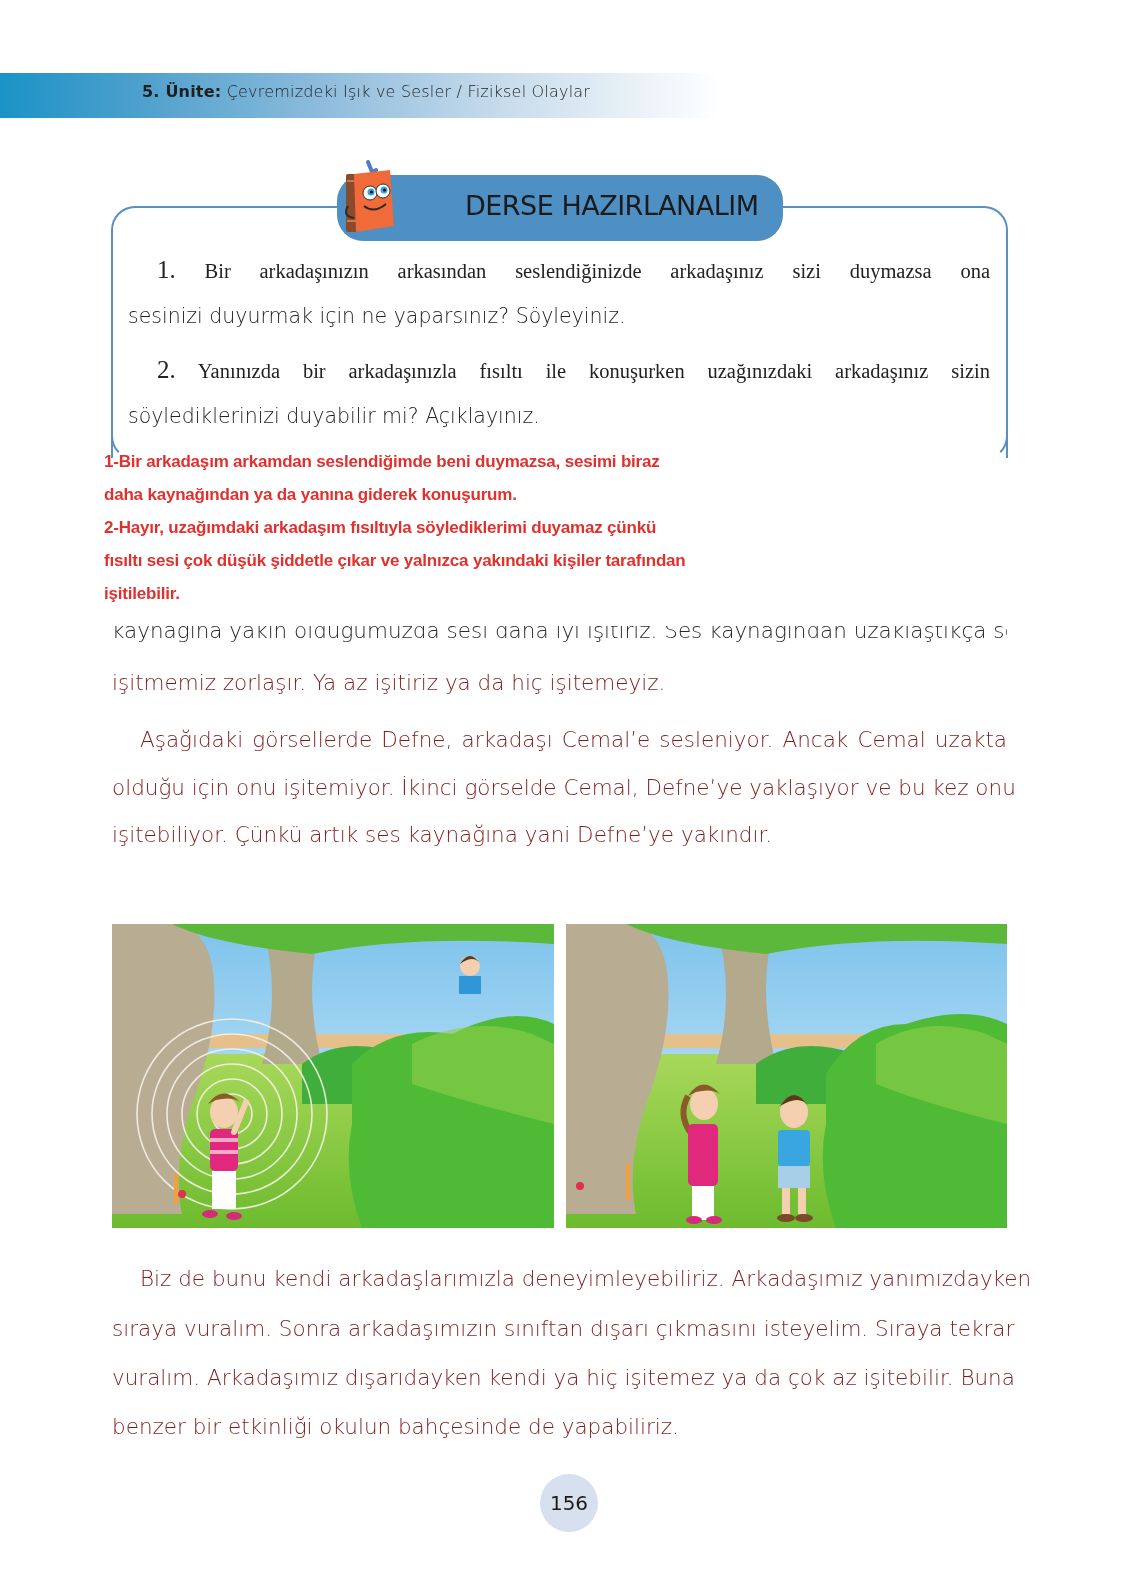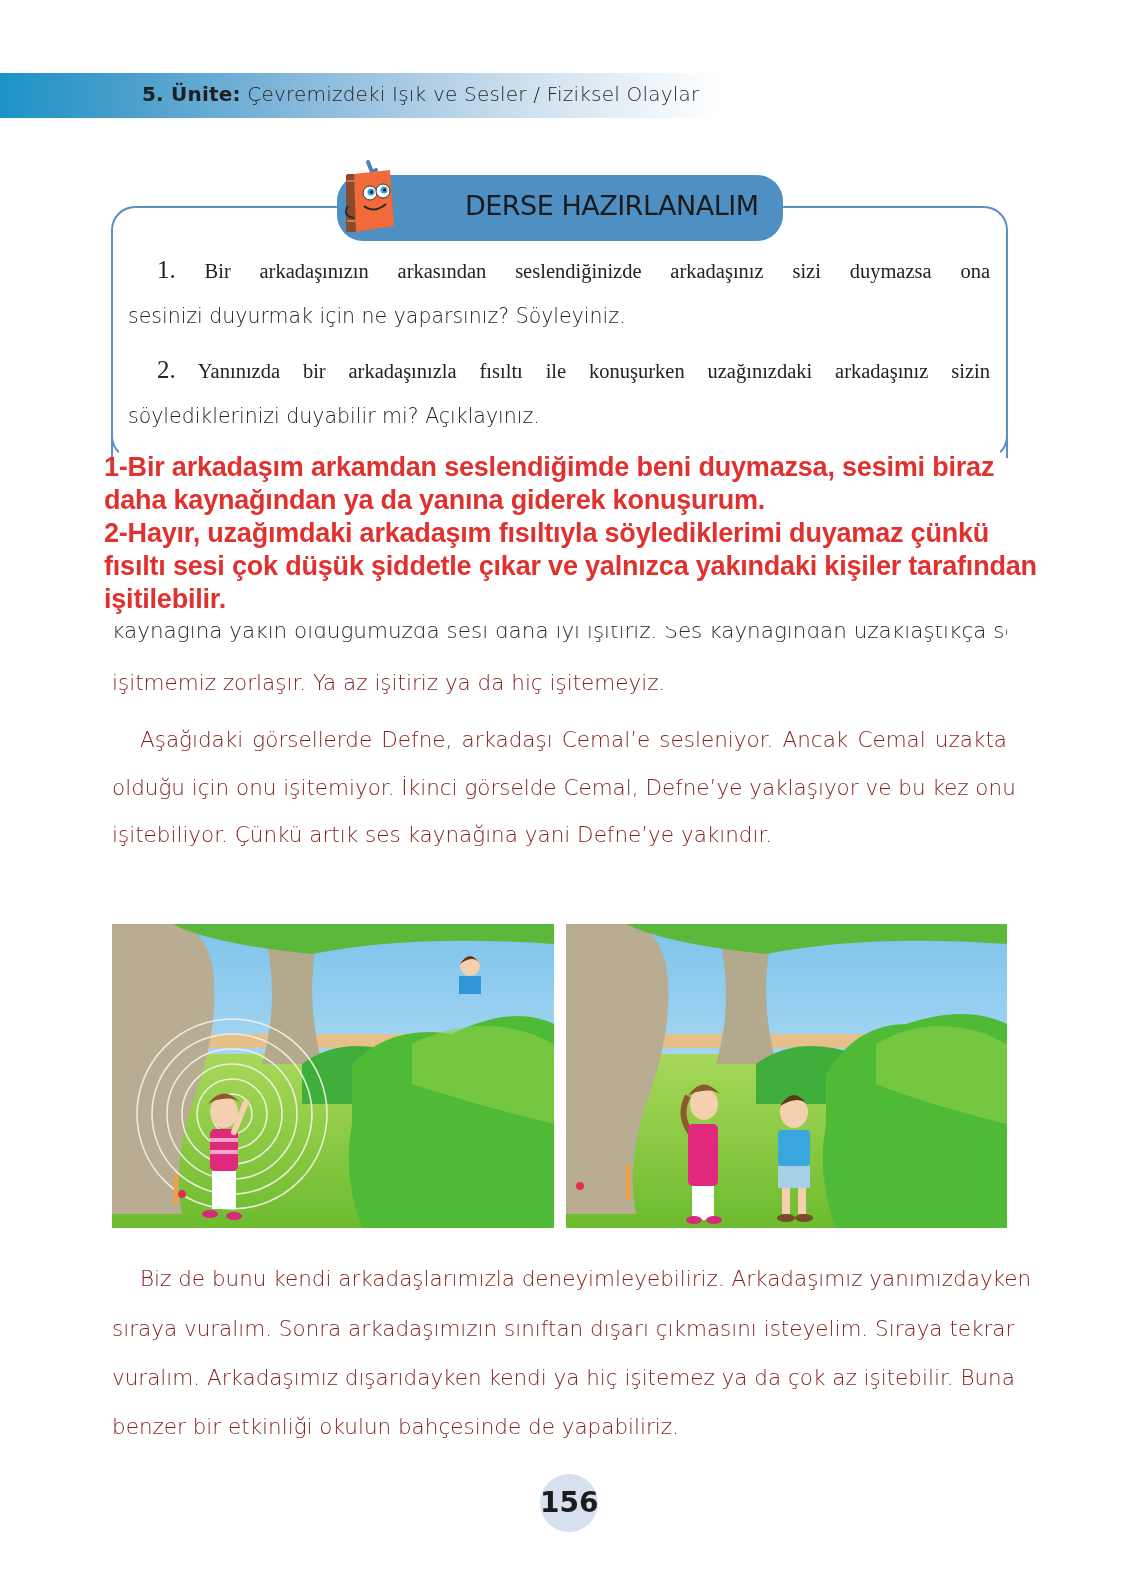--- a/index.html
+++ b/index.html
@@ -2,21 +2,21 @@
 <html><head>
 <meta charset="utf-8">
 <style>
   html, body { margin:0; padding:0; background:#ffffff; }
   body { width:1133px; height:1587px; position:relative; overflow:hidden;
          font-family:"DejaVu Sans", sans-serif; color:#1e1e1e; }
 
   
   .unit-band { position:absolute; left:0; top:73px; width:720px; height:45px;
     background:linear-gradient(90deg,#1a93c6 0%,#4a9fcc 18%,#8fbcdd 45%,#c7dcec 70%,#ffffff 100%); }
-  .unit-title { position:absolute; left:142px; top:82px; font-size:20px; color:#1f1f1f;
+  .unit-title { position:absolute; left:142px; top:82px; font-size:16px; color:#1f1f1f;
     letter-spacing:0.2px; font-family:"DejaVu Sans", sans-serif; font-weight:300; white-space:nowrap; }
   .unit-title b { font-weight:bold; }
 
   
   .prep-panel { position:absolute; left:111px; top:206px; width:893px; height:250px;
     border:2px solid #5a8fc0; border-bottom:none; border-radius:24px 24px 0 0; }
   .prep-panel::after { content:""; position:absolute; left:-2px; right:-2px; bottom:-2px; height:24px;
     border-left:2px solid #5a8fc0; border-right:2px solid #5a8fc0; border-bottom:2px solid transparent;
     border-radius:0 0 24px 24px; }
   .prep-header { position:absolute; left:337px; top:175px; width:446px; height:66px;
@@ -25,35 +25,35 @@
     letter-spacing:-0.5px; white-space:nowrap; font-family:"DejaVu Sans", sans-serif;margin-left:47px; }
   .book-icon { position:absolute; left:338px; top:160px; width:62px; height:76px; }
 
   .q { position:absolute; font-size:20.5px; color:#222; white-space:nowrap;
        font-family:"DejaVu Sans", sans-serif; font-weight:300; }
   .q .num { font-size:25px; }
   .justify { text-align:justify; text-align-last:justify;font-family:Liberation Serif, serif; }
 
   
   .answer { position:absolute; left:104px; font-family:"Liberation Sans", sans-serif;
-    font-weight:bold; font-size:27px; color:#e0312f; white-space:nowrap; letter-spacing:-0.2px; }
+    font-weight:bold; font-size:17px; color:#e0312f; white-space:nowrap; letter-spacing:-0.2px; }
 
   
   .line { position:absolute; left:112px; width:895px; font-size:21.5px; color:#7f1d1d;
     white-space:nowrap; font-family:"DejaVu Sans", sans-serif; font-weight:300; }
   .line.cut { color:#2a2a2a; clip-path: inset(8px 0 0 0); }
 
   
   .scene { position:absolute; top:924px; height:304px; overflow:hidden; }
   .scene svg { display:block; }
 
   .page-num-circle { position:absolute; left:540px; top:1474px; width:58px; height:58px;
     border-radius:50%; background:#d7e0ee; }
   .page-num { position:absolute; left:540px; top:1474px; width:58px; height:58px;
-    line-height:58px; text-align:center; font-size:28px; color:#1b1b1b;font-weight:bold; }
+    line-height:58px; text-align:center; font-size:20px; color:#1b1b1b; }
 </style>
 </head>
 <body>
 
 <div class="unit-band"></div>
 <div class="unit-title">
   <b>5. Ünite:</b>
   <span>Çevremizdeki Işık ve Sesler / Fiziksel Olaylar</span>
 </div>
 

